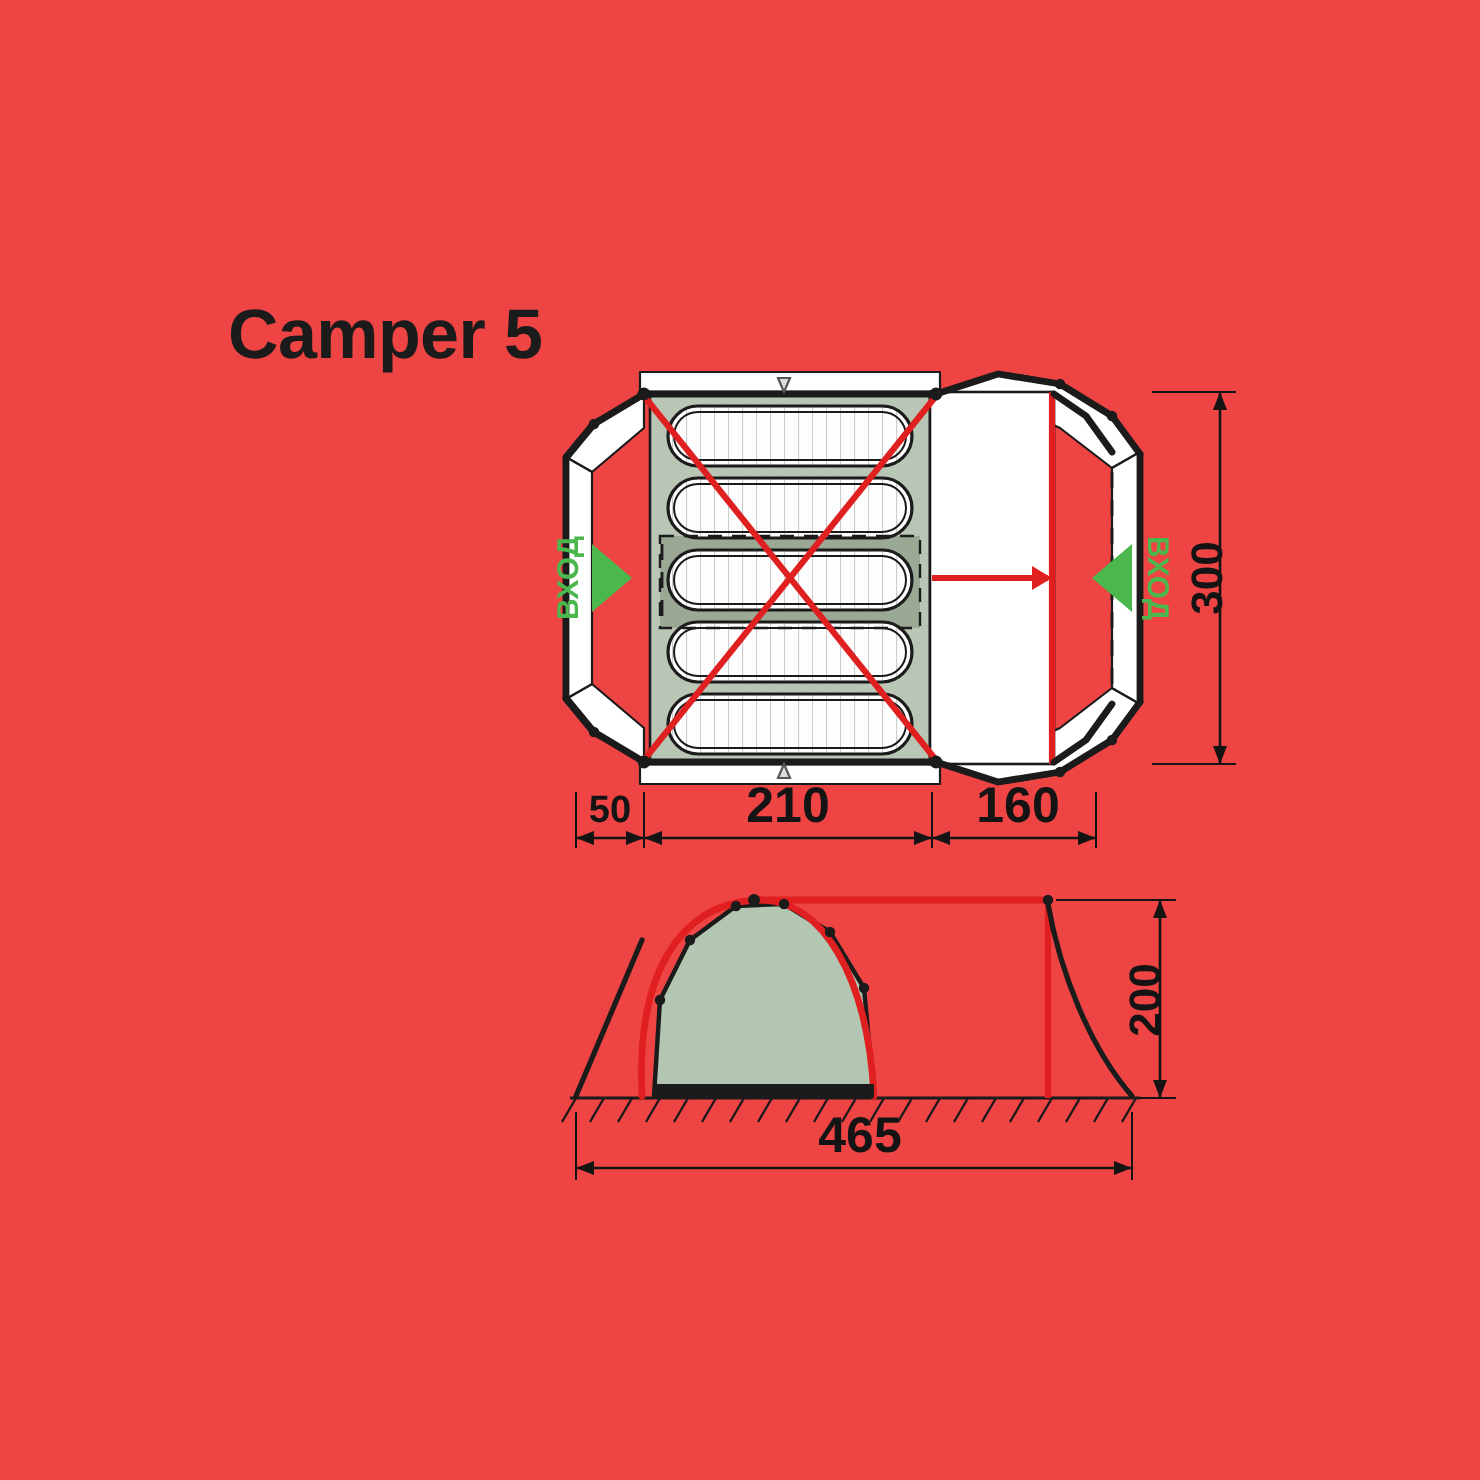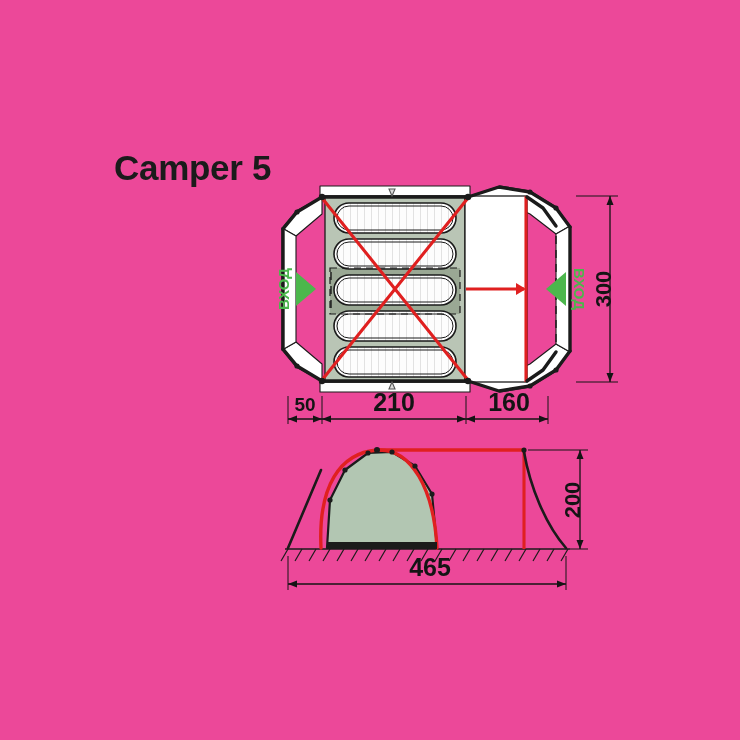--- a/index.html
+++ b/index.html
@@ -12,21 +12,21 @@
     width: 740px;
     height: 740px;
     font-family: "Liberation Sans", sans-serif;
     overflow: hidden;
     position: relative;
   }
   #sheet {
     position: relative;
     width: 740px;
     height: 740px;
-    background: #ec4899;
+    background: #ef4444;
   }
   #title {
     position: absolute;
     left: 114px;
     top: 150px;
     font-family: "Liberation Sans", sans-serif;
     font-size: 35px;
     font-weight: bold;
     color: #1b1b1b;
     letter-spacing: -0.3px;

